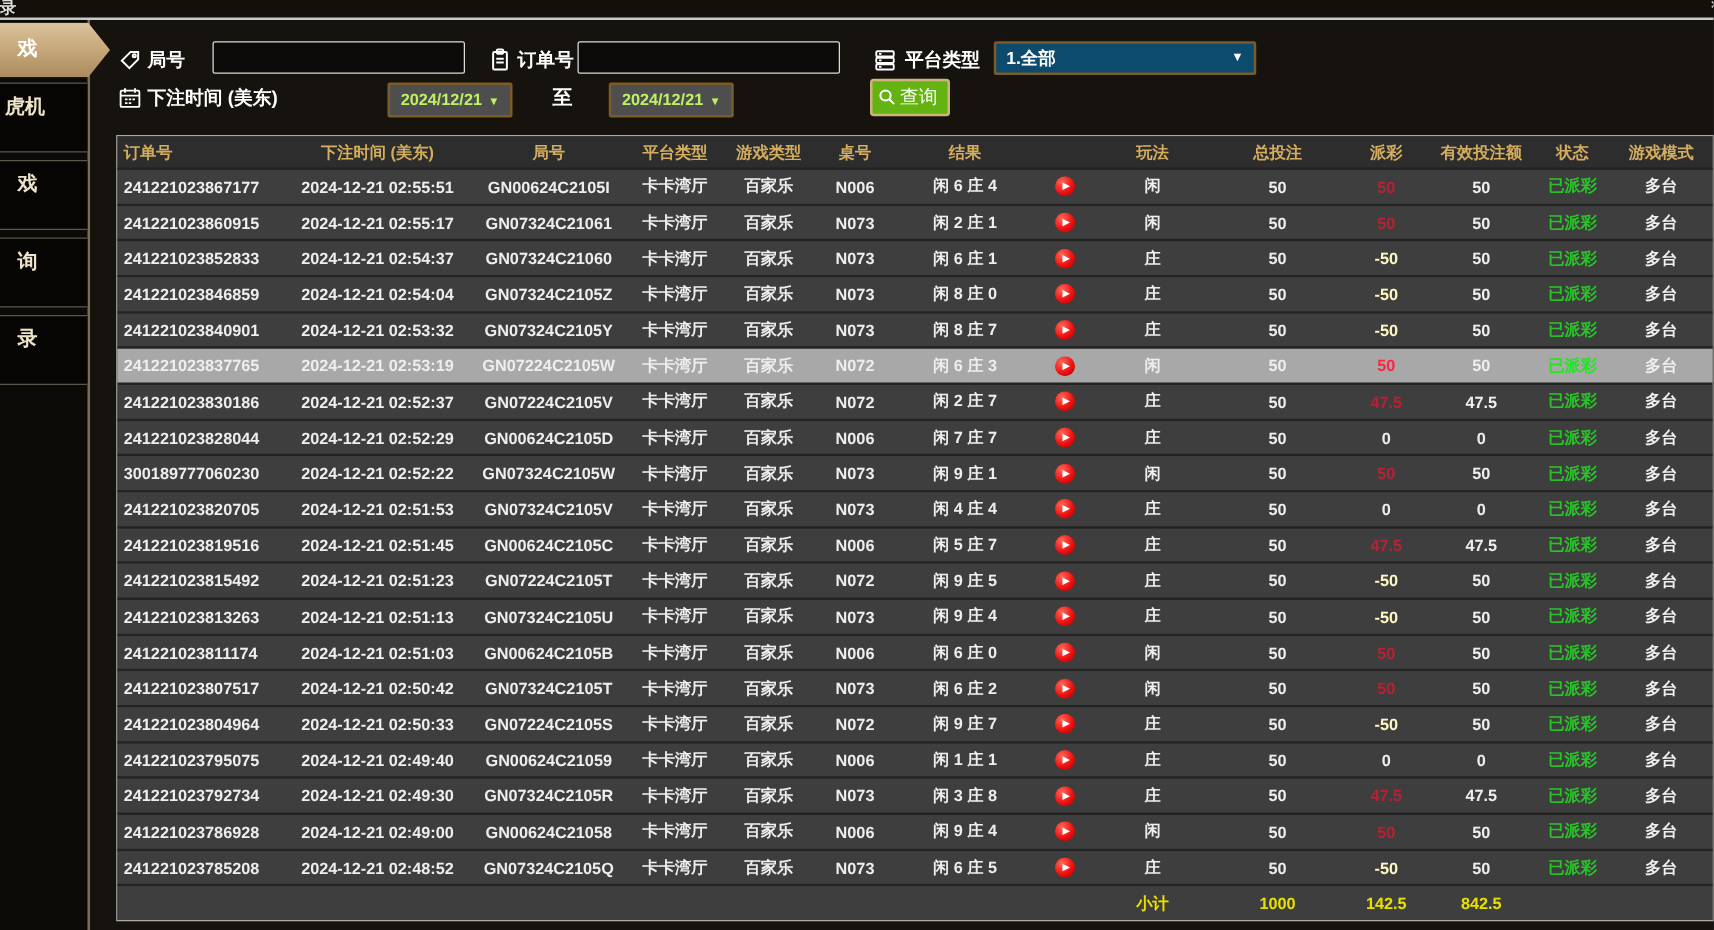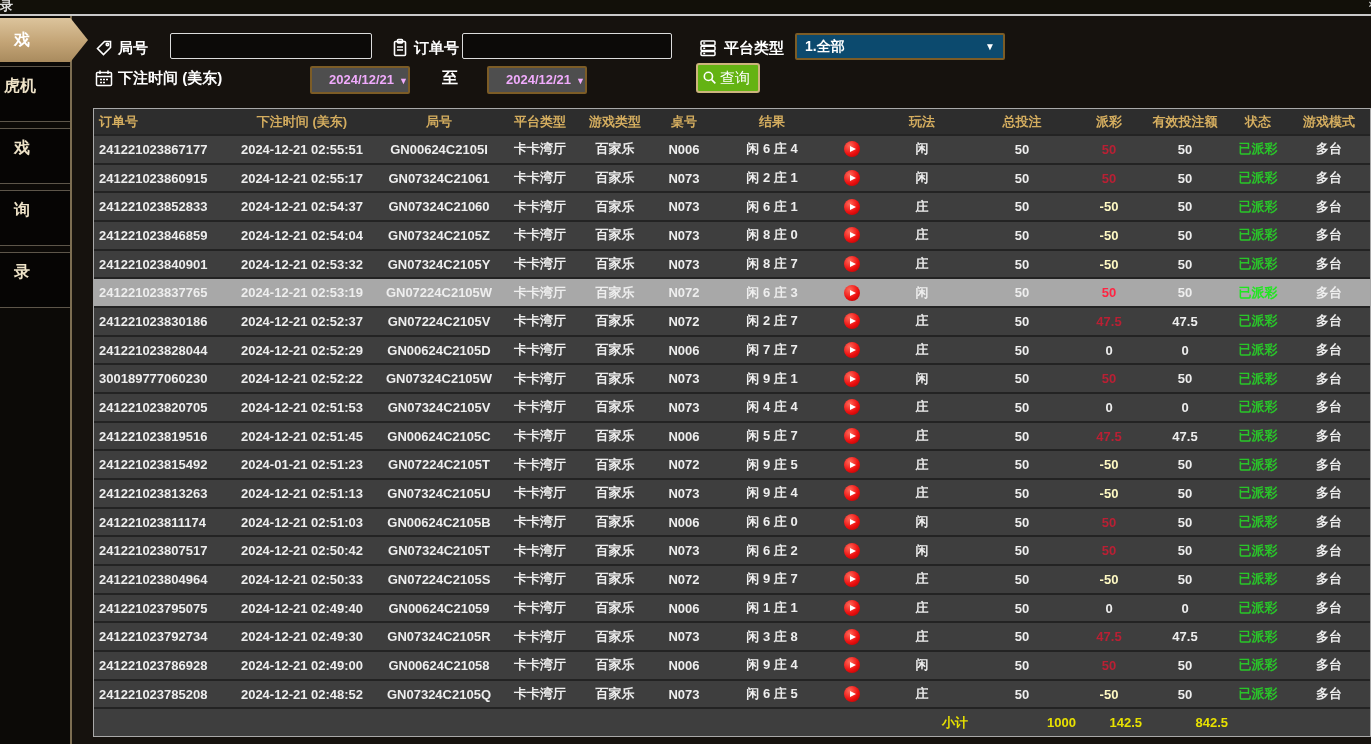--- a/index.html
+++ b/index.html
@@ -41,21 +41,21 @@
     border:1px solid #dcdcdc; border-radius:2px; color:#fff; font-size:13px; padding:0 6px;
     font-family:inherit; font-weight:bold;
   }
   .select-box {
     position:absolute; height:27px; background:#0c4a6e; border:2px solid #7c5c26; border-radius:2px;
     color:#fff; font-size:14px; line-height:23px; padding:0 8px; cursor:pointer;
   }
   .select-box .caret { position:absolute; right:8px; top:0; font-size:10px; line-height:23px; color:#fff; }
   .date-btn {
     position:absolute; height:28px; background:#4e4e4e; border:2px solid #7c5c26; border-radius:2px;
-    color:#f0abfc; font-size:13px; line-height:24px; text-align:right; cursor:pointer; padding:0 0; white-space:nowrap;
+    color:#bef264; font-size:13px; line-height:24px; text-align:center; cursor:pointer; padding:0 0; white-space:nowrap;
   }
   .date-btn .caret { font-size:9px; margin-left:5px; }
   .search-btn {
     position:absolute; height:30px; background:#64b313; border:2px solid #cdb47c; border-radius:3px;
     color:#fff; font-size:15px; line-height:26px; padding:0 8px 0 4px; cursor:pointer;
     display:flex; align-items:center; gap:2px;
   }
   .search-btn svg { width:16px; height:16px; }
 
   
@@ -75,21 +75,21 @@
   .trow.hl { background:#a8a8a8; }
   .cell { font-size:13px; text-align:center; color:#eeeeee; white-space:nowrap; overflow:hidden; }
   .head .cell { color:#d4ad5f; }
   .cell.c0 { text-align:left; padding-left:5px; }
   .payout-red { color:#b92034; }
   .hl .payout-red { color:#ff2442; }
   .payout-green { color:#fef9c3; }
   .payout-white { color:#eeeeee; }
   .status-green { color:#29c429; }
   .hl .status-green { color:#20e620; }
-  .sum-label, .sum-val { color:#e8e100;text-align:right; }
+  .sum-label, .sum-val { color:#e8e100; }
   .play-wrap { display:flex; justify-content:center; align-items:center; }
   .play-btn {
     width:16px; height:16px; border-radius:50%; cursor:pointer;
     background:radial-gradient(circle at 35% 30%, #ff6a5a 0%, #ee1010 55%, #a50000 100%);
     display:flex; justify-content:center; align-items:center;
   }
   .play-tri {
     width:0; height:0; margin-left:2px;
     border-left:6px solid #fff; border-top:3.5px solid transparent; border-bottom:3.5px solid transparent;
   }
@@ -400,21 +400,21 @@
       </span>
       <span class="cell ">庄</span>
       <span class="cell ">50</span>
       <span class="cell payout-red">47.5</span>
       <span class="cell ">47.5</span>
       <span class="cell status-green">已派彩</span>
       <span class="cell ">多台</span>
     </div>
     <div class="trow">
       <span class="cell c0">241221023815492</span>
-      <span class="cell ">2024-01-21 02:51:23</span>
+      <span class="cell ">2024-12-21 02:51:23</span>
       <span class="cell ">GN07224C2105T</span>
       <span class="cell ">卡卡湾厅</span>
       <span class="cell ">百家乐</span>
       <span class="cell ">N072</span>
       <span class="cell ">闲 9 庄 5</span>
       <span class="cell play-wrap">
         <span class="play-btn">
           <span class="play-tri"></span>
         </span>
       </span>

